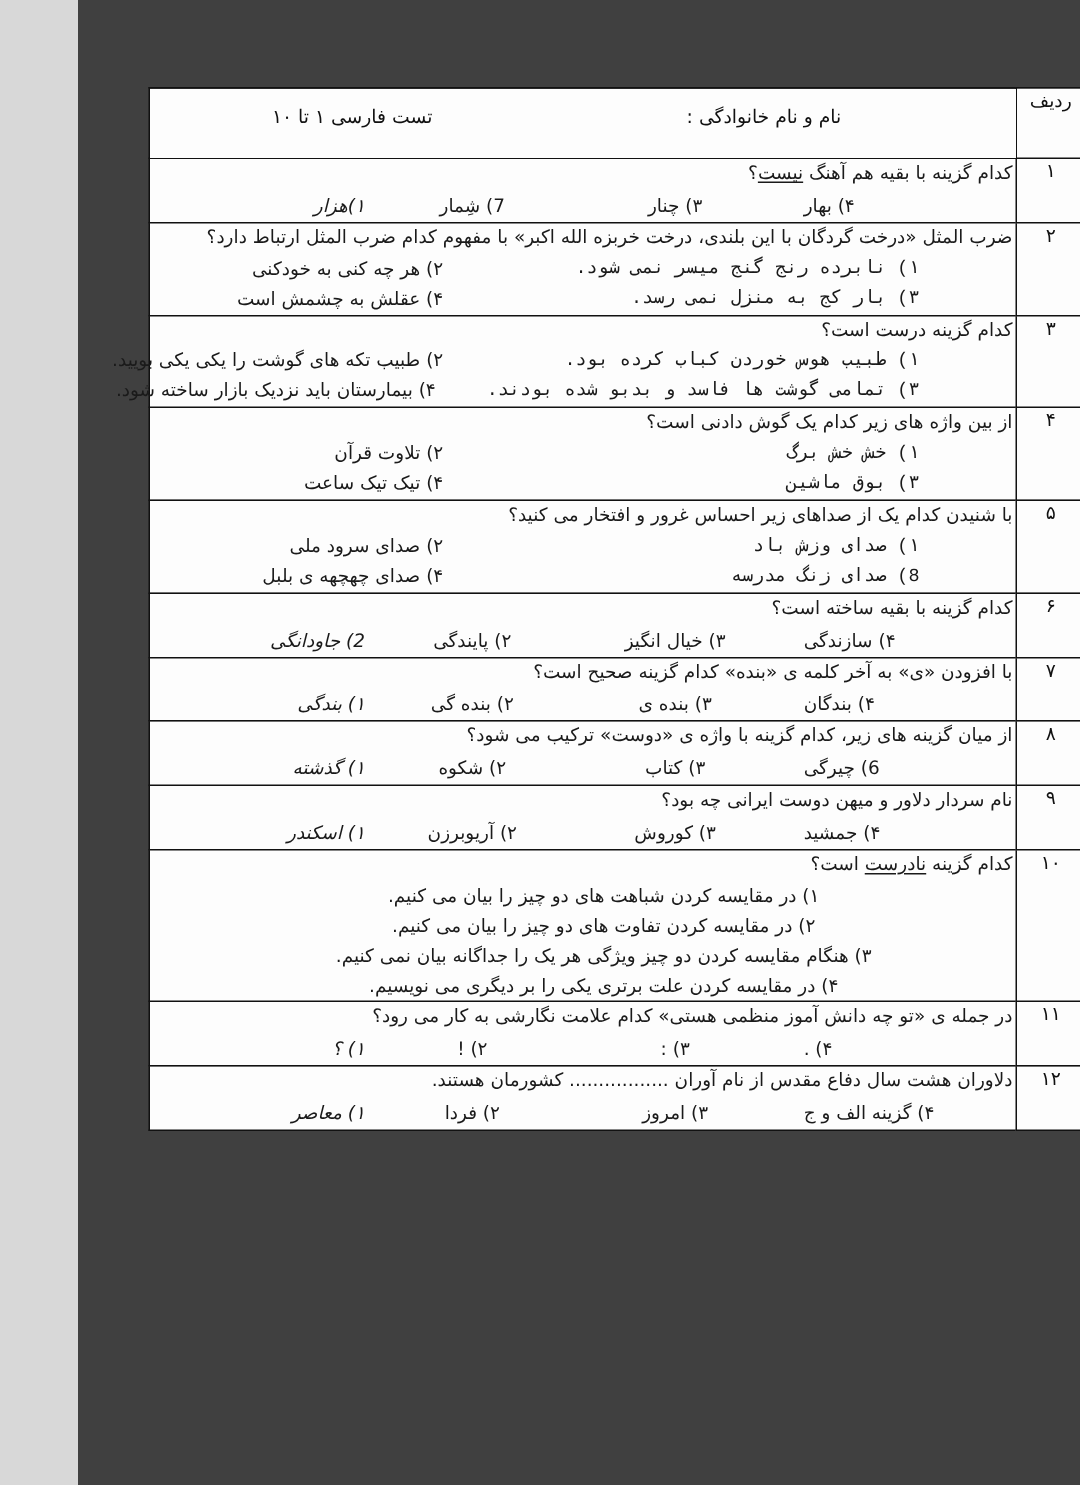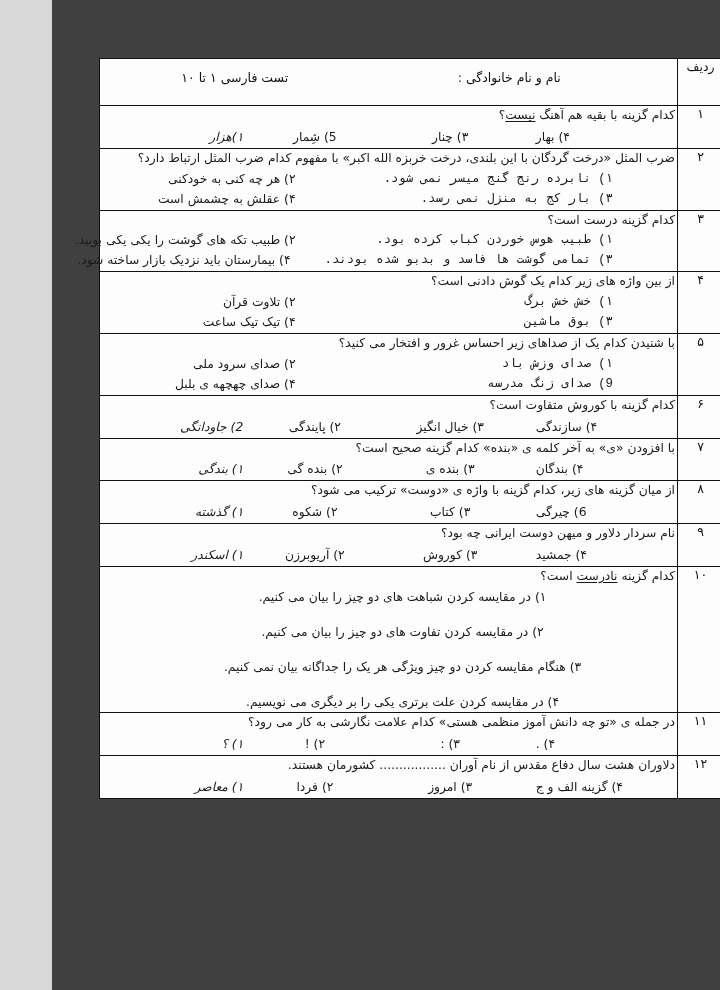--- a/index.html
+++ b/index.html
@@ -124,21 +124,20 @@
     white-space: nowrap;
   }
   .opts-2 .orow .opt.right { text-align: right; padding-right: 60px; font-family: Liberation Mono, monospace; }
   .opts-2 .orow .opt.left  { text-align: right; padding-right: 34px; }
 
   
   .opts-stack {
     display: flex;
     flex-direction: column;
     padding: 0 2px 0 2px;
-    gap: 15px;
   }
   .opts-stack .opt {
     text-align: center;
     white-space: nowrap;
     padding: 0 0 0 28px;
   }
 
   .dots { letter-spacing: 0px; }
 </style>
 </head>
@@ -163,21 +162,21 @@
           </td>
         </tr>
 
         <tr>
           <td class="q-num">۱</td>
           <td class="q-body">
             <div class="q-stem center"><span>کدام گزینه با بقیه هم آهنگ </span><u>نیست</u><span>؟</span></div>
             <div class="opts-4">
               <span class="opt">۴) بهار</span>
               <span class="opt">۳) چنار</span>
-              <span class="opt">5) شِمار</span>
+              <span class="opt">7) شِمار</span>
               <span class="opt">۱)هزار</span>
             </div>
           </td>
         </tr>
 
         <tr>
           <td class="q-num">۲</td>
           <td class="q-body">
             <div class="q-stem">ضرب المثل «درخت گردگان با این بلندی، درخت خربزه الله اکبر» با مفهوم کدام ضرب المثل ارتباط دارد؟</div>
             <div class="opts-2">
@@ -230,31 +229,31 @@
         <tr>
           <td class="q-num">۵</td>
           <td class="q-body">
             <div class="q-stem center">با شنیدن کدام یک از صداهای زیر احساس غرور و افتخار می کنید؟</div>
             <div class="opts-2">
               <div class="orow">
                 <span class="opt right">۱) صدای وزش باد</span>
                 <span class="opt left">۲) صدای سرود ملی</span>
               </div>
               <div class="orow">
-                <span class="opt right">9) صدای زنگ مدرسه</span>
+                <span class="opt right">8) صدای زنگ مدرسه</span>
                 <span class="opt left">۴) صدای چهچهه ی بلبل</span>
               </div>
             </div>
           </td>
         </tr>
 
         <tr>
           <td class="q-num">۶</td>
           <td class="q-body">
-            <div class="q-stem center">کدام گزینه با کوروش متفاوت است؟</div>
+            <div class="q-stem center">کدام گزینه با بقیه ساخته است؟</div>
             <div class="opts-4">
               <span class="opt">۴) سازندگی</span>
               <span class="opt">۳) خیال انگیز</span>
               <span class="opt">۲) پایندگی</span>
               <span class="opt">2) جاودانگی</span>
             </div>
           </td>
         </tr>
 
         <tr>

